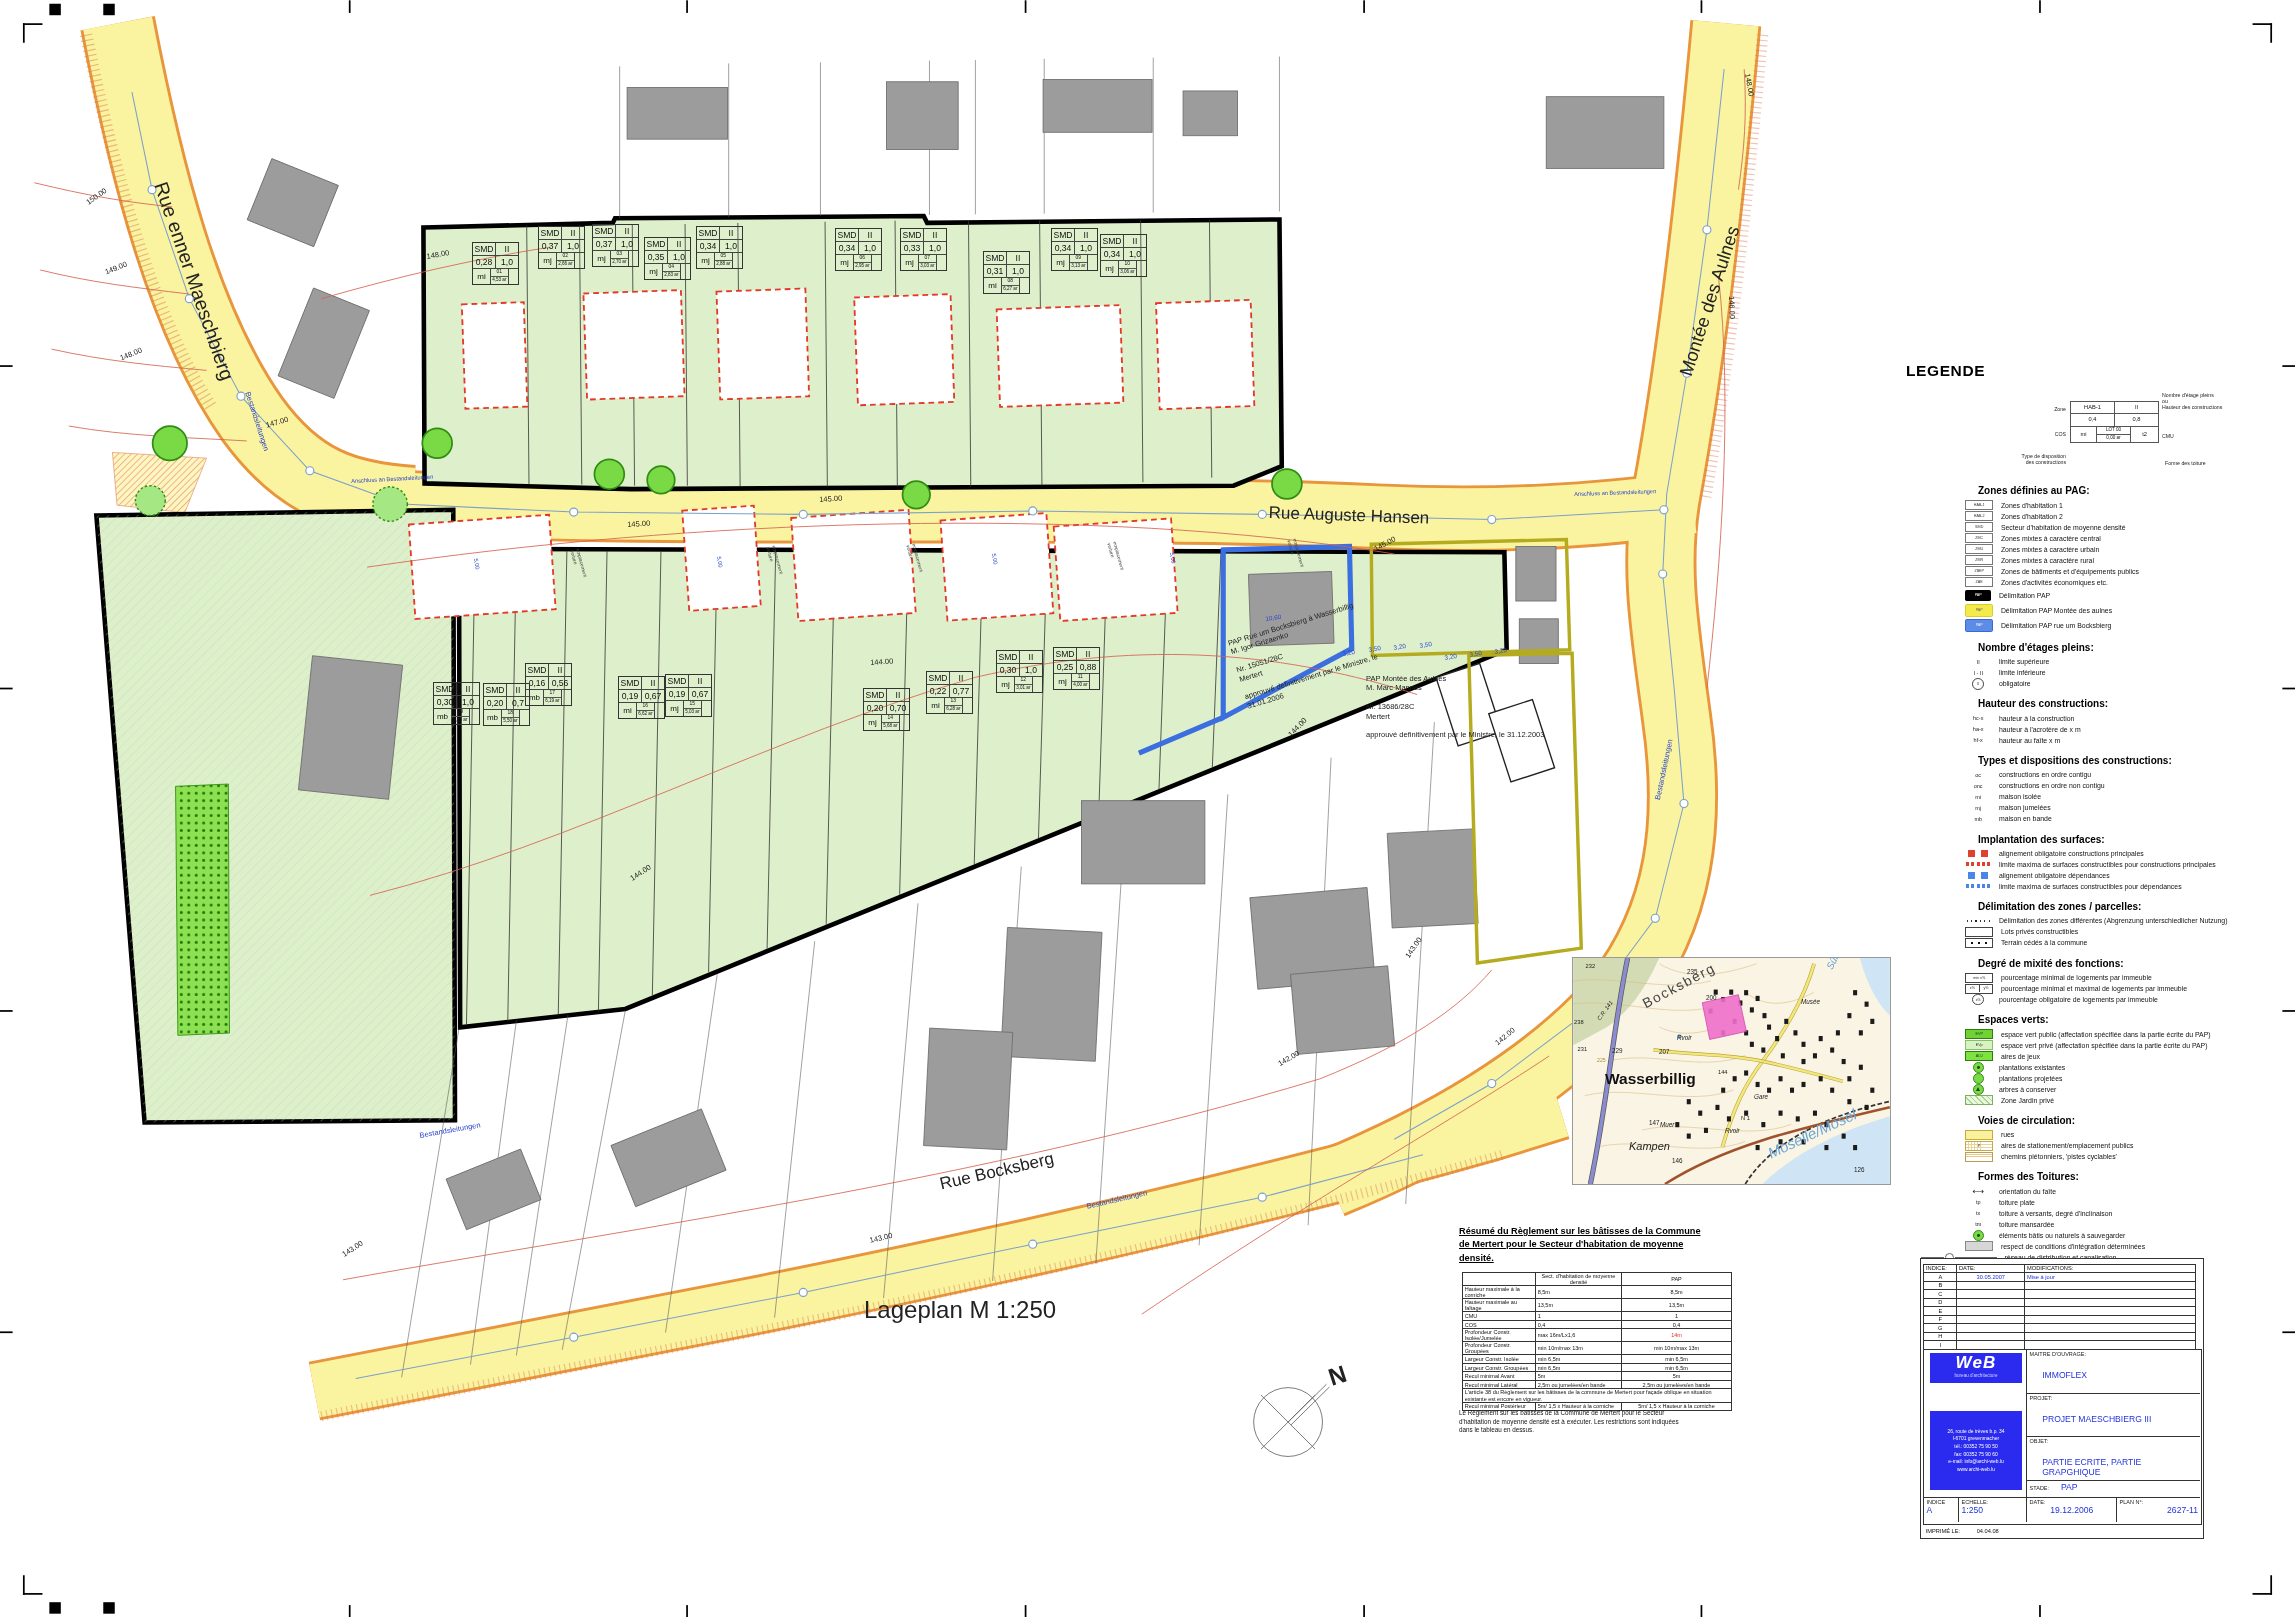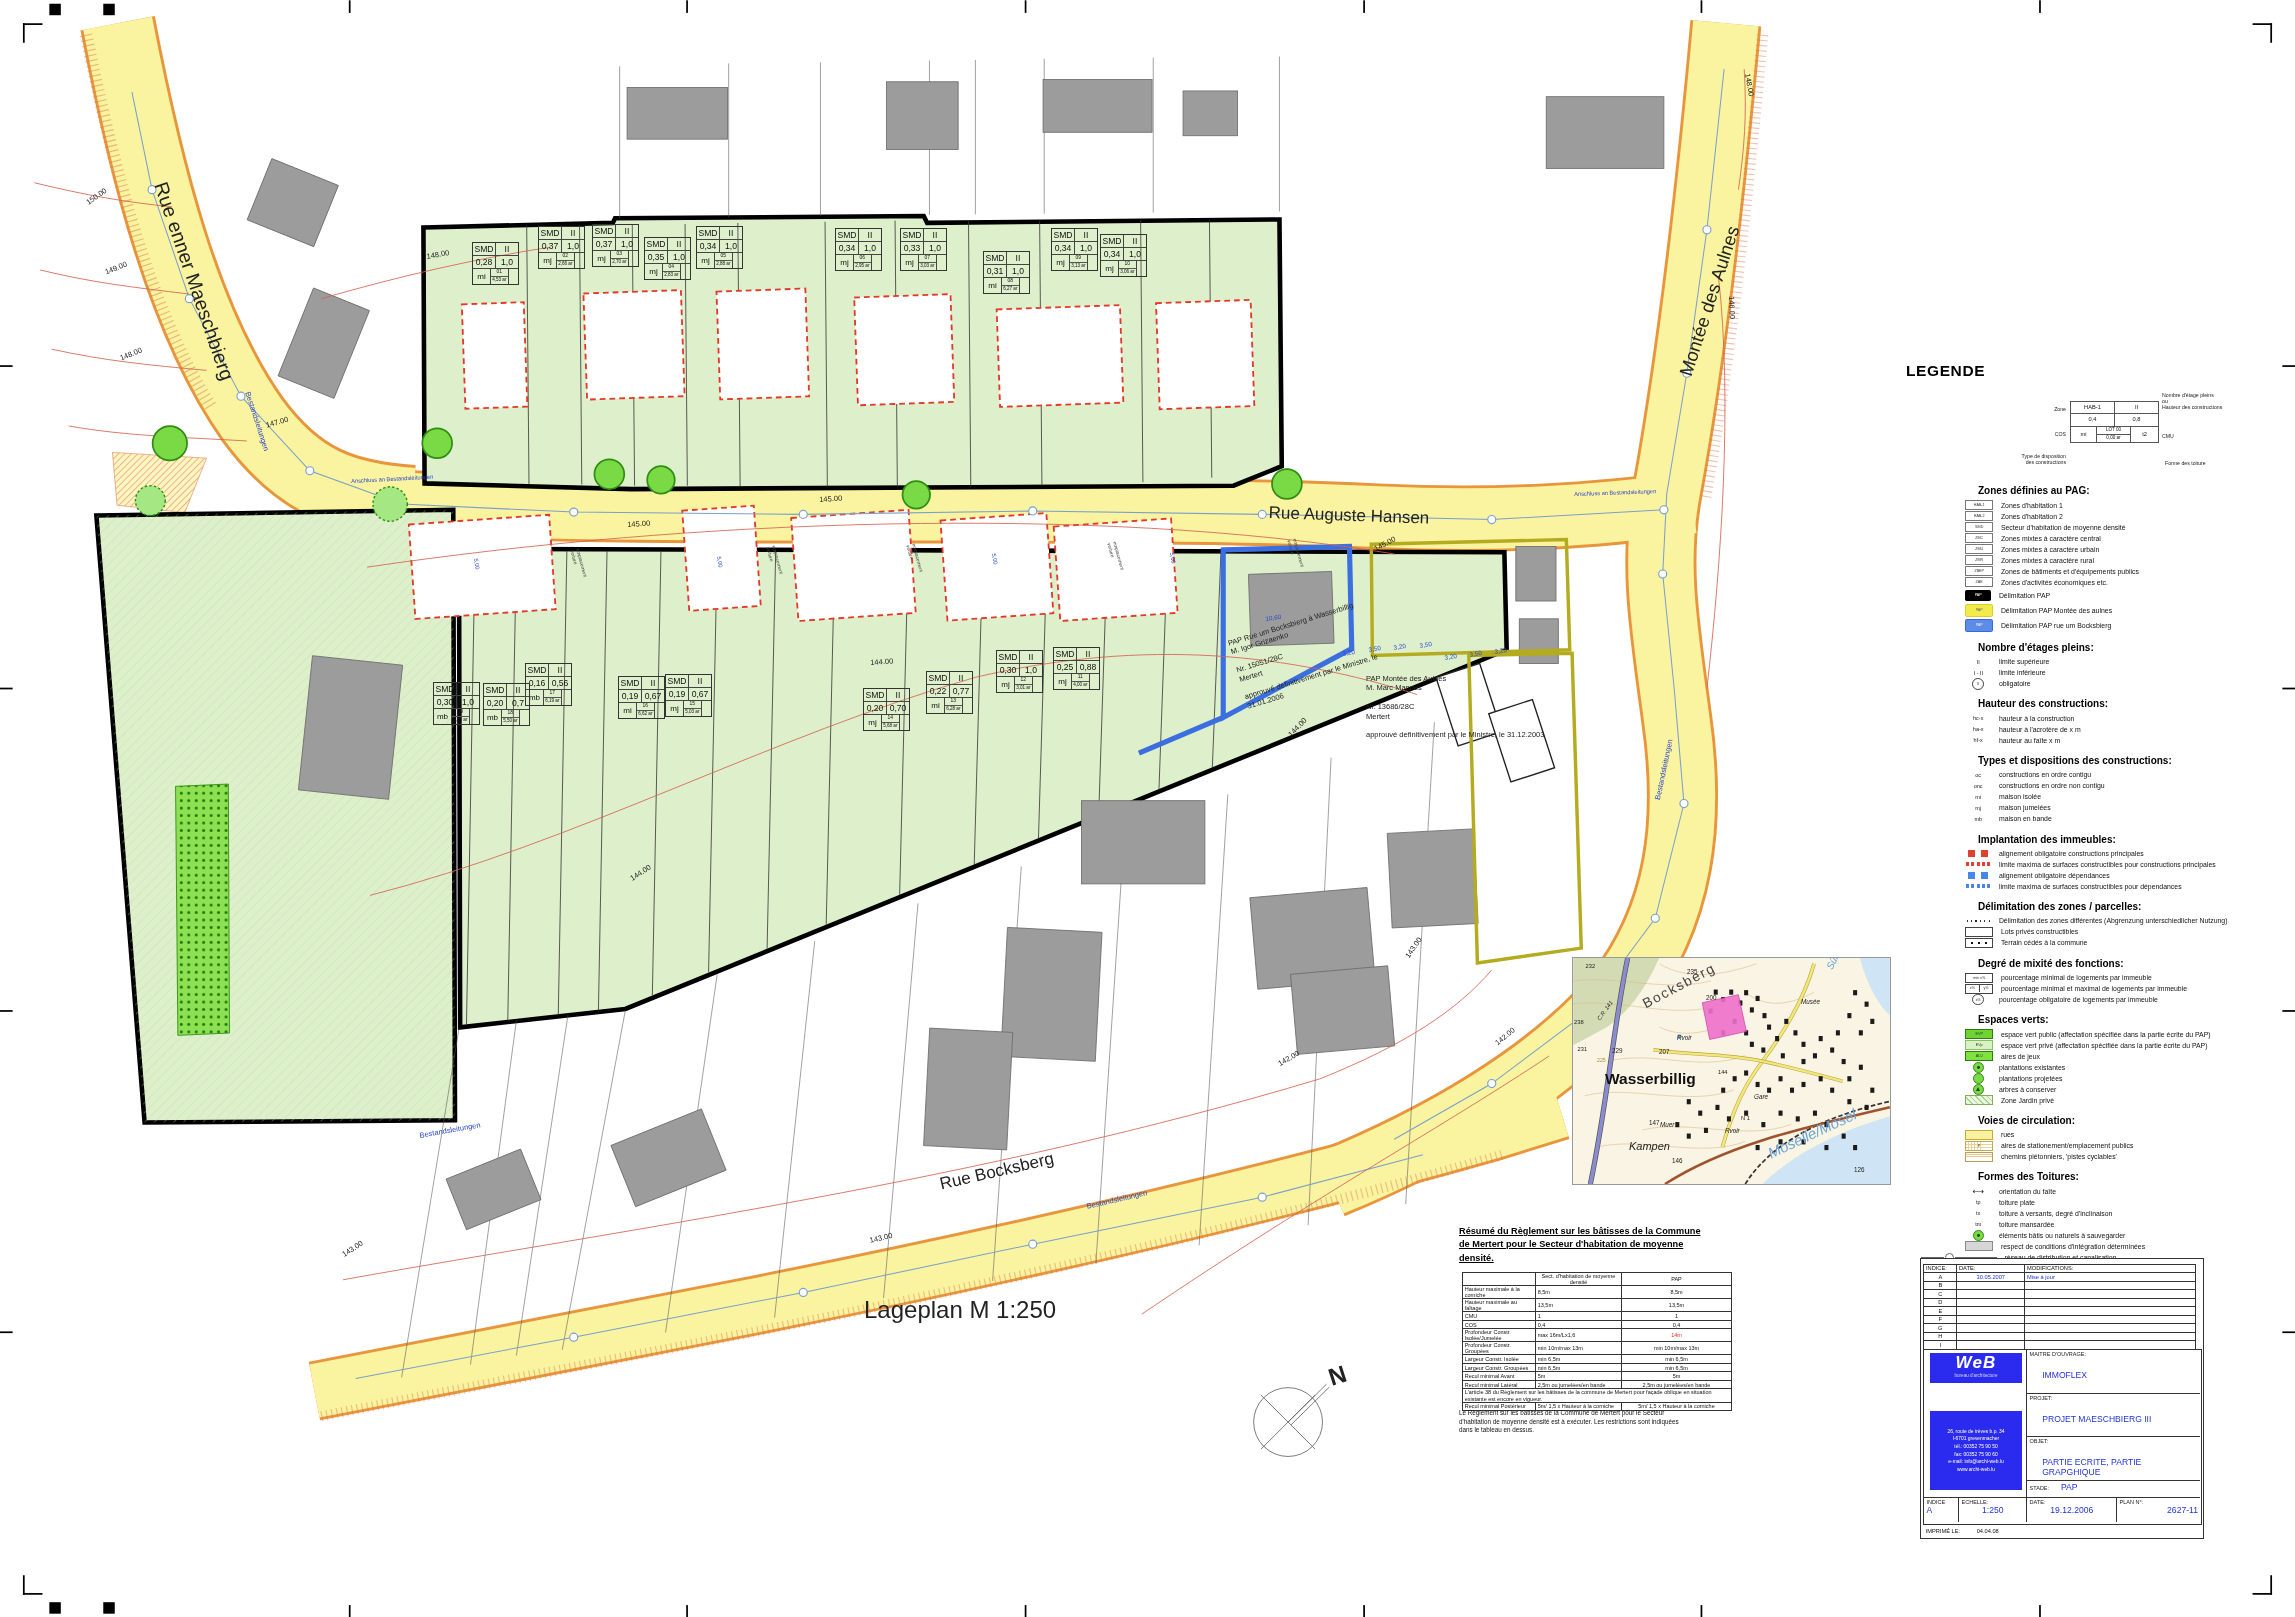--- a/index.html
+++ b/index.html
@@ -1044,21 +1044,21 @@
             <span>mj</span>
           </div>
           <span class="lg-lbl">maison jumelées</span>
         </div>
         <div class="lg-row">
           <div class="lg-sw sw-text">
             <span>mb</span>
           </div>
           <span class="lg-lbl">maison en bande</span>
         </div>
-        <div class="lg-head">Implantation des immeubles:</div>
+        <div class="lg-head">Implantation des surfaces:</div>
         <div class="lg-row">
           <div class="lg-sw sw-redsq">
             <span class="sq"></span>
             <span class="sq"></span>
           </div>
           <span class="lg-lbl">alignement obligatoire constructions principales</span>
         </div>
         <div class="lg-row">
           <div class="lg-sw sw-reddash">
             <span class="dsh"></span>
@@ -1399,21 +1399,21 @@
     <div class="fieldbox" style="top:131px;height:16px;border-bottom:none;">
       <span class="tb-label">STADE:</span>
       <span class="tb-val" style="margin-left:10.3px;">PAP</span>
     </div>
     <div class="botcell" style="left:0;width:34px;border-left:none;">
       <div class="tb-label">INDICE</div>
       <div class="tb-val">A</div>
     </div>
     <div class="botcell" style="left:34px;width:68px;">
       <div class="tb-label">ECHELLE:</div>
-      <div class="tb-val" style="text-align:center;">1:250</div>
+      <div class="tb-val" style="">1:250</div>
     </div>
     <div class="botcell" style="left:102px;width:90px;">
       <div class="tb-label">DATE:</div>
       <div class="tb-val" style="text-align:center;">19.12.2006</div>
     </div>
     <div class="botcell" style="left:192px;width:84px;">
       <div class="tb-label">PLAN N°:</div>
       <div class="tb-val" style="text-align:right;">2627-11</div>
     </div>
   </div>

